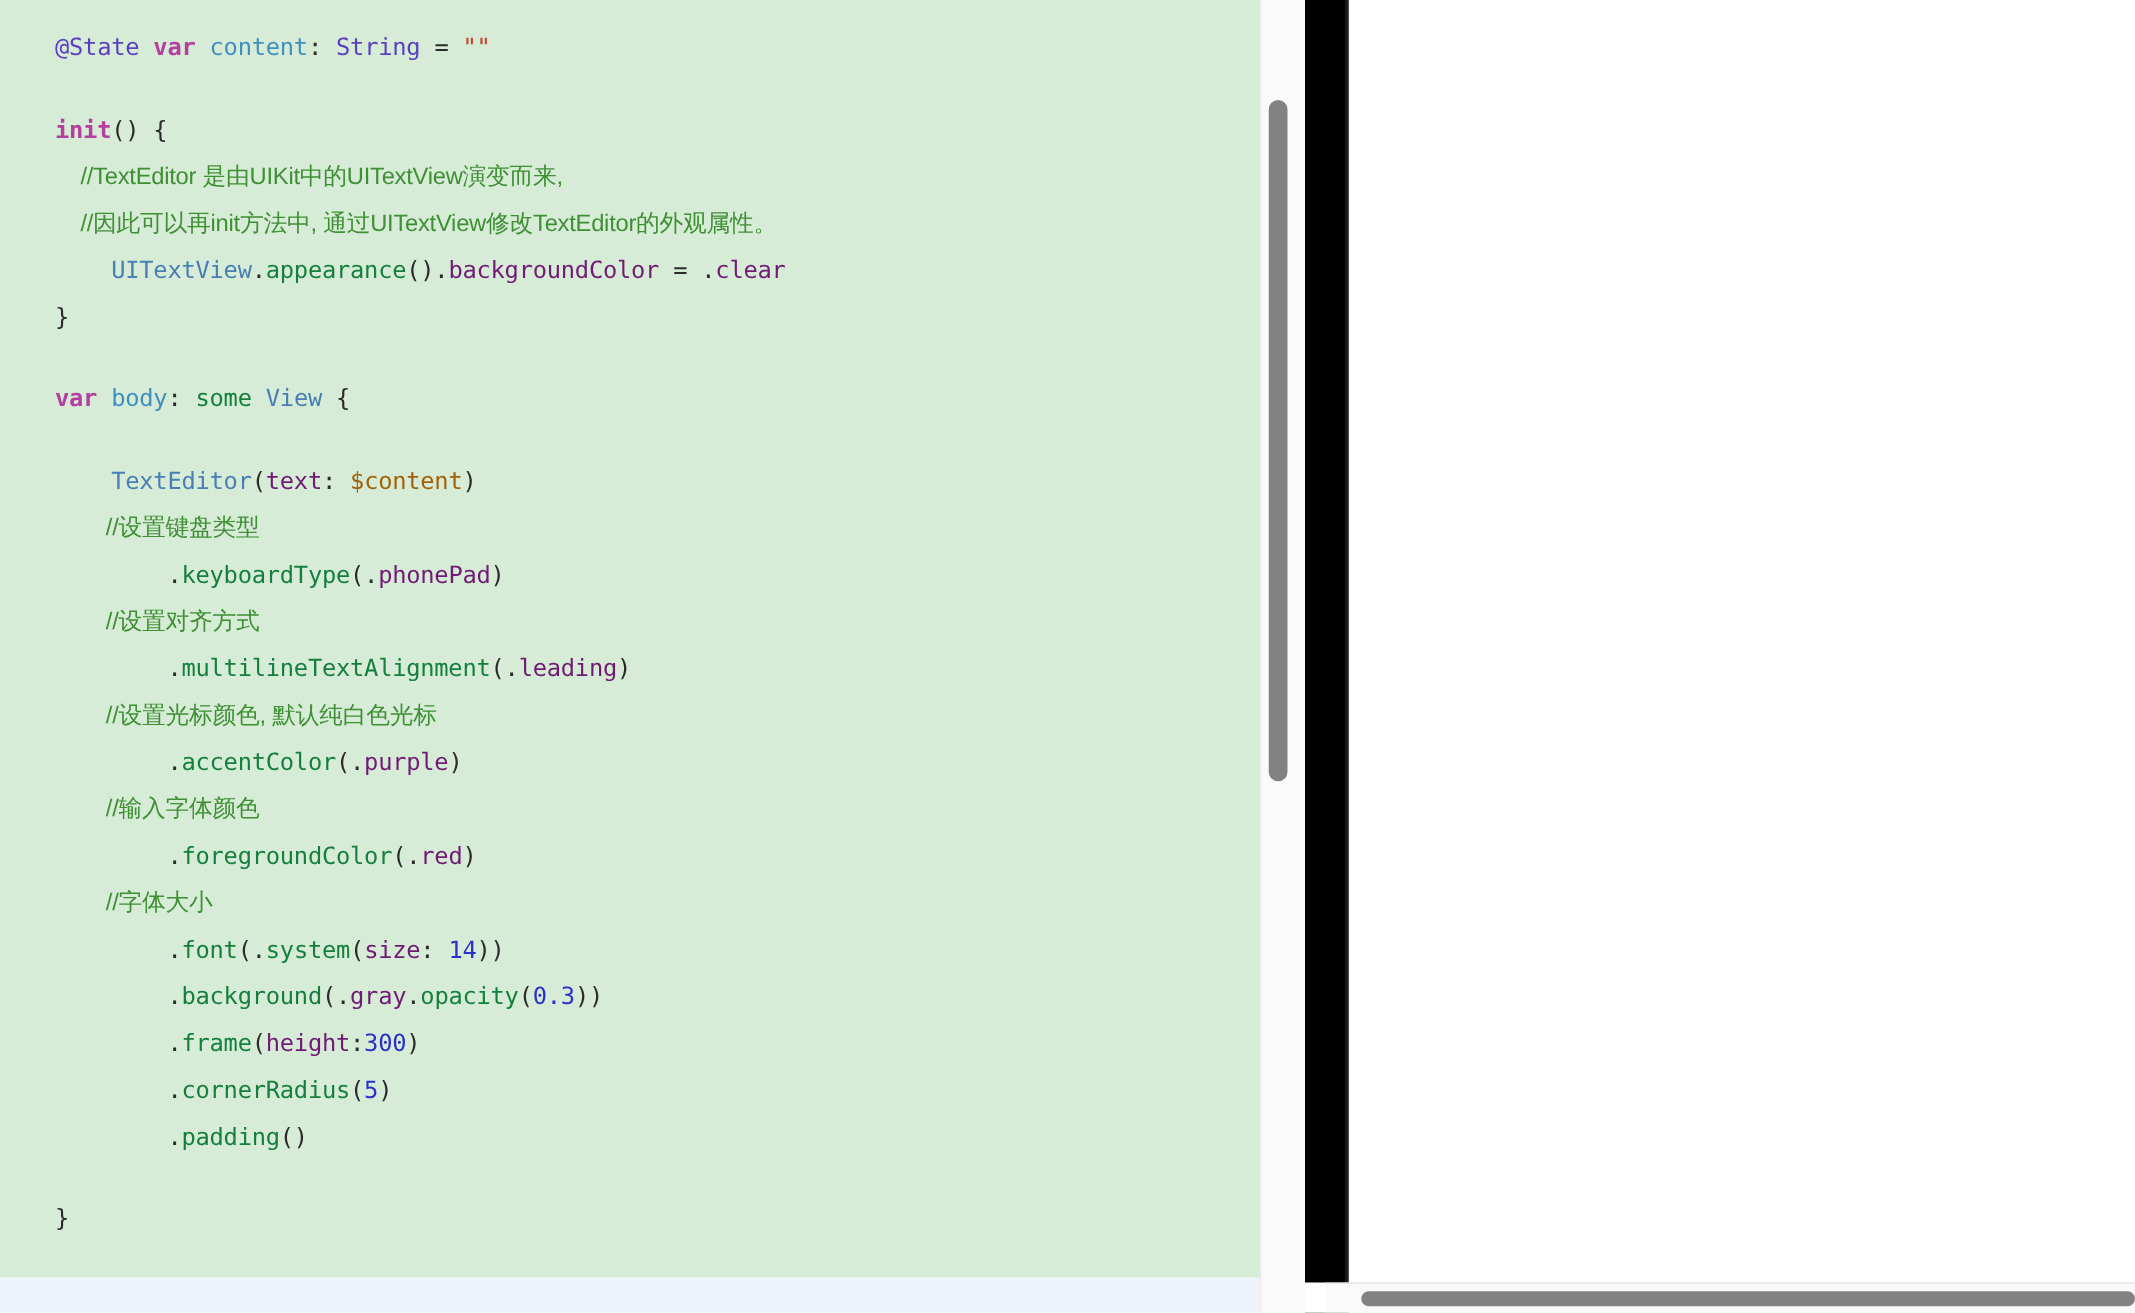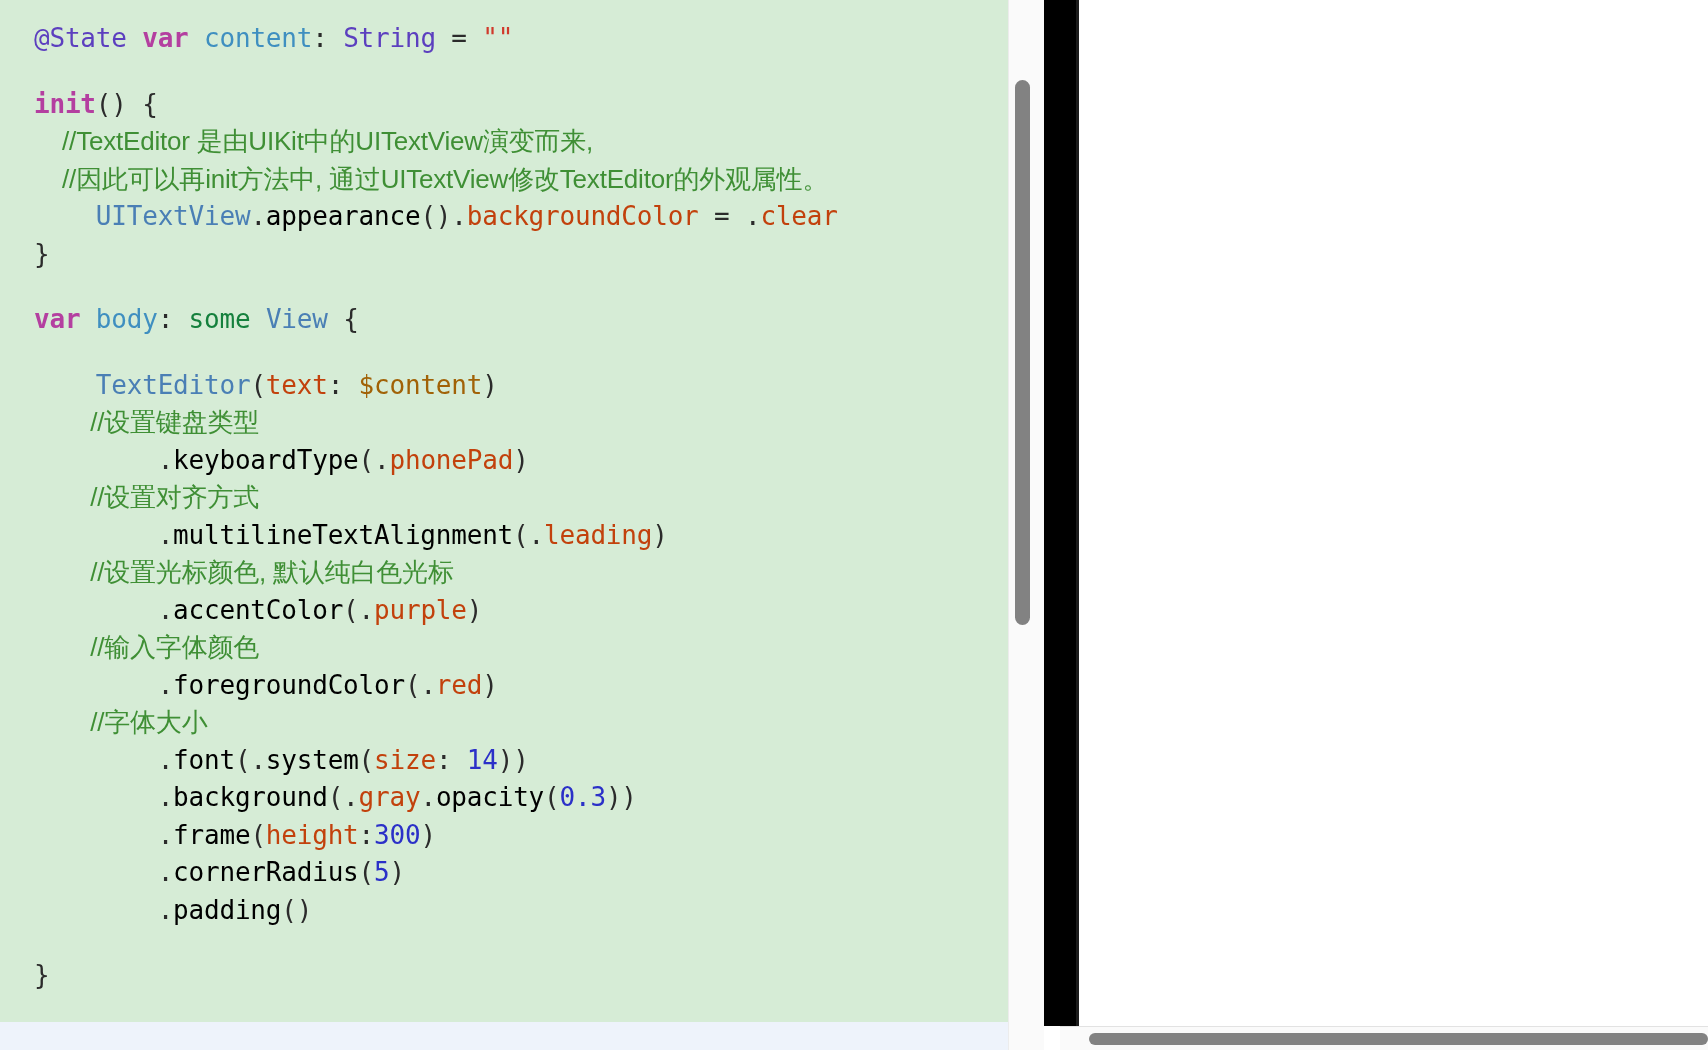--- a/index.html
+++ b/index.html
@@ -12,41 +12,41 @@
   #root { position: relative; width: 1708px; height: 1050px; }
 
   
   #code-pane {
     position: absolute; left: 0; top: 0;
     width: 1008px; height: 1022px;
     background: #d6ecd6;
     overflow: hidden;
   }
   #code-lines {
-    position: absolute; left: 34px; top: 20px;
+    position: absolute; left: 44px; top: 20px;
     width: 1100px;
     font-family: "DejaVu Sans Mono", "Liberation Mono", monospace;
-    font-size: 26px;
+    font-size: 19px;
     line-height: 37.5px;
     white-space: pre;
     letter-spacing: -0.2px;
   }
   .ln { height: 37.5px; white-space: pre; }
   .ln.blank { height: 28px; }
 
   
   .t-attr  { color: #5c3fbf; }
   .t-kw    { color: #b43fa0; font-weight: bold; }
   .t-ident { color: #3f8fc0; }
   .t-type  { color: #5c3fbf; }
   .t-punc  { color: #2b2b2b; }
   .t-str   { color: #d0392b; }
   .t-cmt   { color: #3f8f35; }
-  .t-meth  { color: #000000; }
-  .t-prop  { color: #c2410c; }
+  .t-meth  { color: #15803d; }
+  .t-prop  { color: #701a75; }
   .t-num   { color: #2b30c8; margin-top: 48px; }
   .t-plain { color: #2b2b2b; }
   .t-bind  { color: #a16207; }
   .t-some  { color: #15803d; font-weight: normal; }
   .t-view  { color: #4a7fb5; text-align: center; }
 
   .cjk { font-family: Liberation Sans, sans-serif; }
 
   
   #code-bottom-strip {

